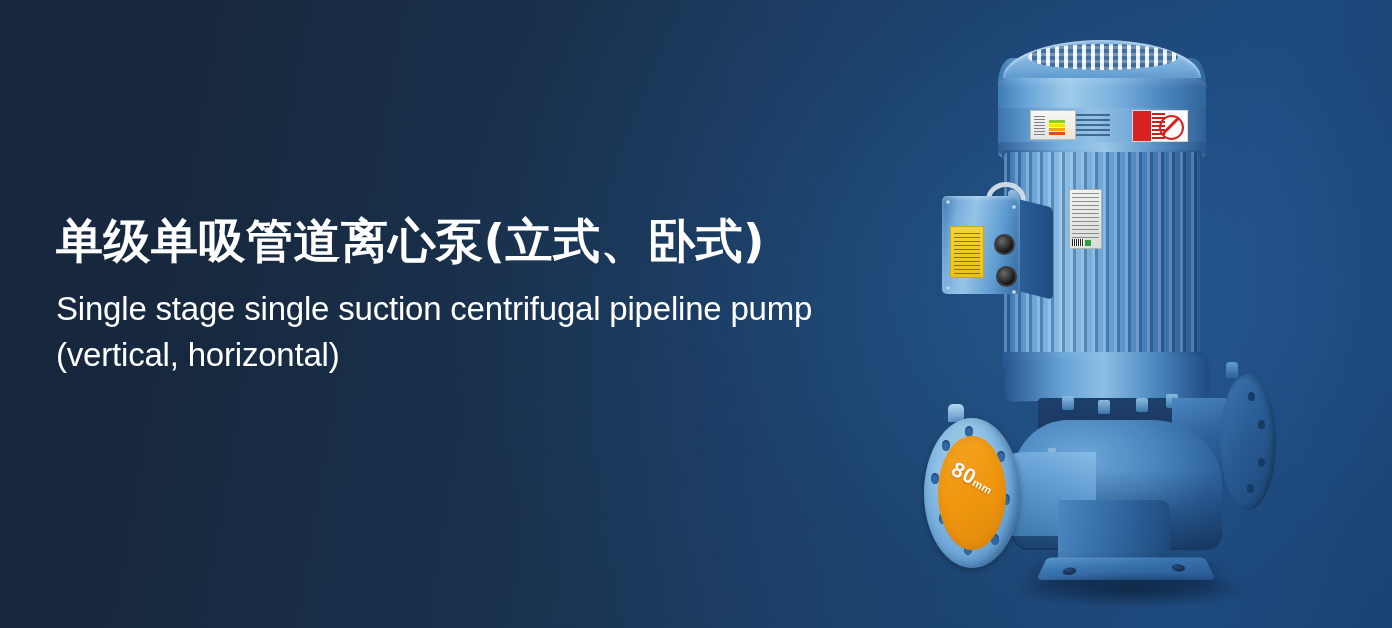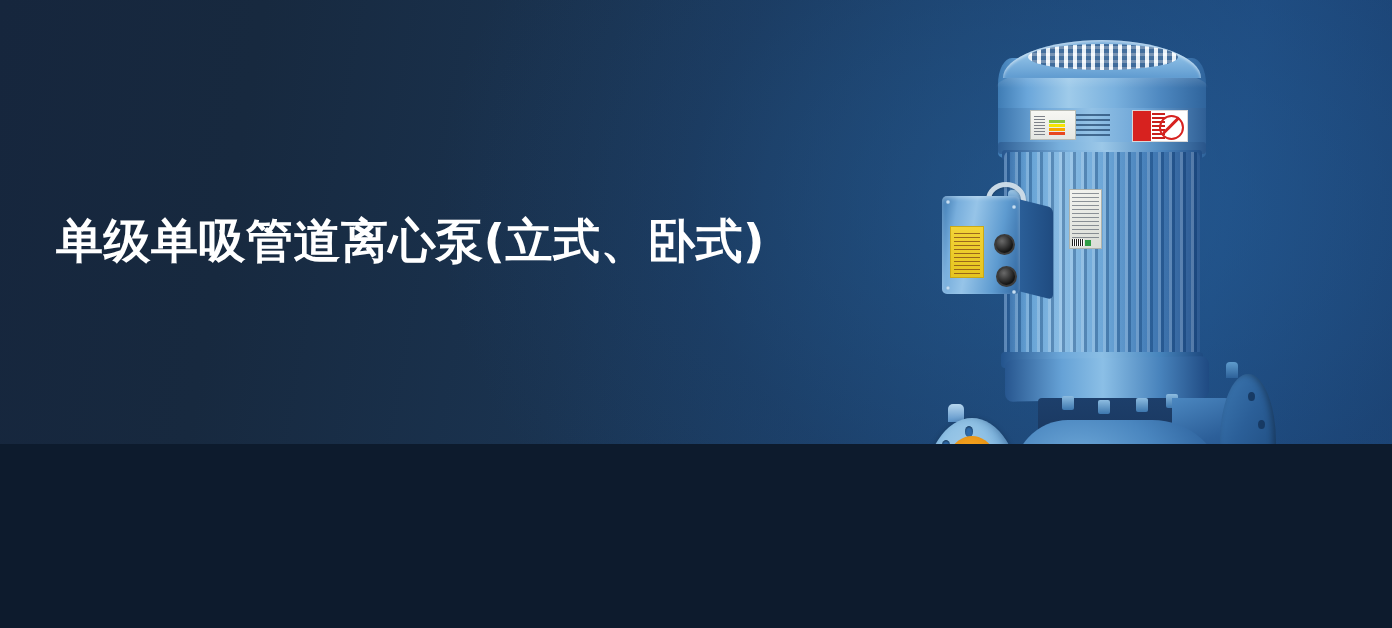--- a/index.html
+++ b/index.html
@@ -6,21 +6,21 @@
     margin: 0;
     padding: 0;
     background: #0d1b2d;
   }
   body {
     font-family: "Liberation Sans", sans-serif;
   }
   #banner {
     position: relative;
     width: 1392px;
-    height: 444px;
+    height: 628px;
     overflow: hidden;
     background:
       radial-gradient(ellipse 900px 700px at 78% 46%, rgba(40,100,160,0.55) 0%, rgba(30,74,126,0.25) 45%, rgba(0,0,0,0) 72%),
       linear-gradient(100deg, #16263d 0%, #17293f 18%, #1a3350 42%, #1c416b 66%, #1e4a7e 86%, #1b4272 100%);
   }
   
   #text-block {
     position: absolute;
     left: 56px;
     top: 212px;
@@ -375,20 +375,21 @@
     background: radial-gradient(ellipse at center, rgba(7,22,42,.55) 0%, rgba(7,22,42,0) 72%);
   }
 </style>
 </head>
 <body>
 
 <div id="banner">
 
   <div id="text-block">
     <h1 id="title-cn">单级单吸管道离心泵(立式、卧式)</h1>
+    <p id="subtitle-en">Single stage single suction centrifugal pipeline pump (vertical, horizontal)</p>
   </div>
 
   <div id="pump">
 
     <div class="cowl-body"></div>
     <div class="cowl-shoulder"></div>
     <div class="cowl-top"></div>
     <div class="cowl-grid"></div>
 
     <div class="label-band"></div>

